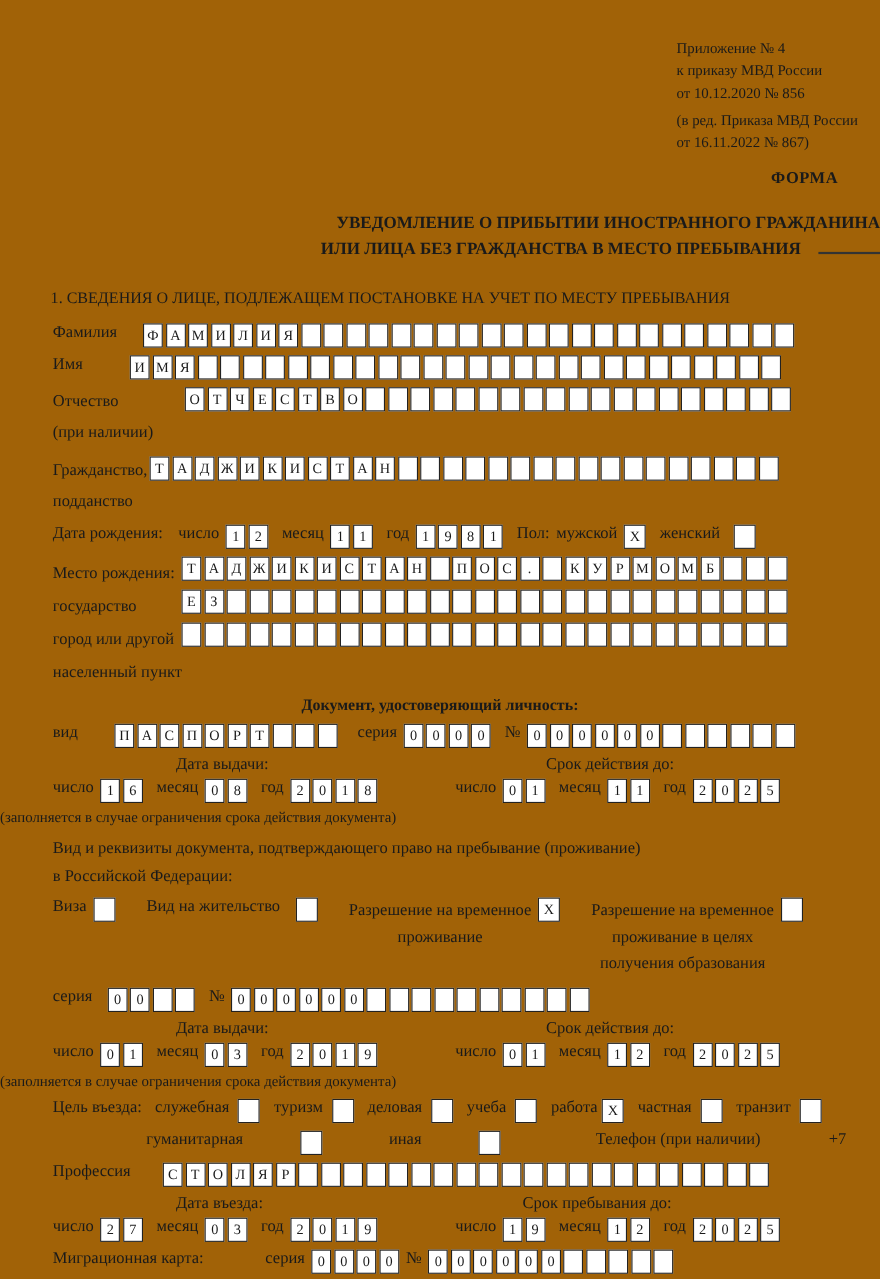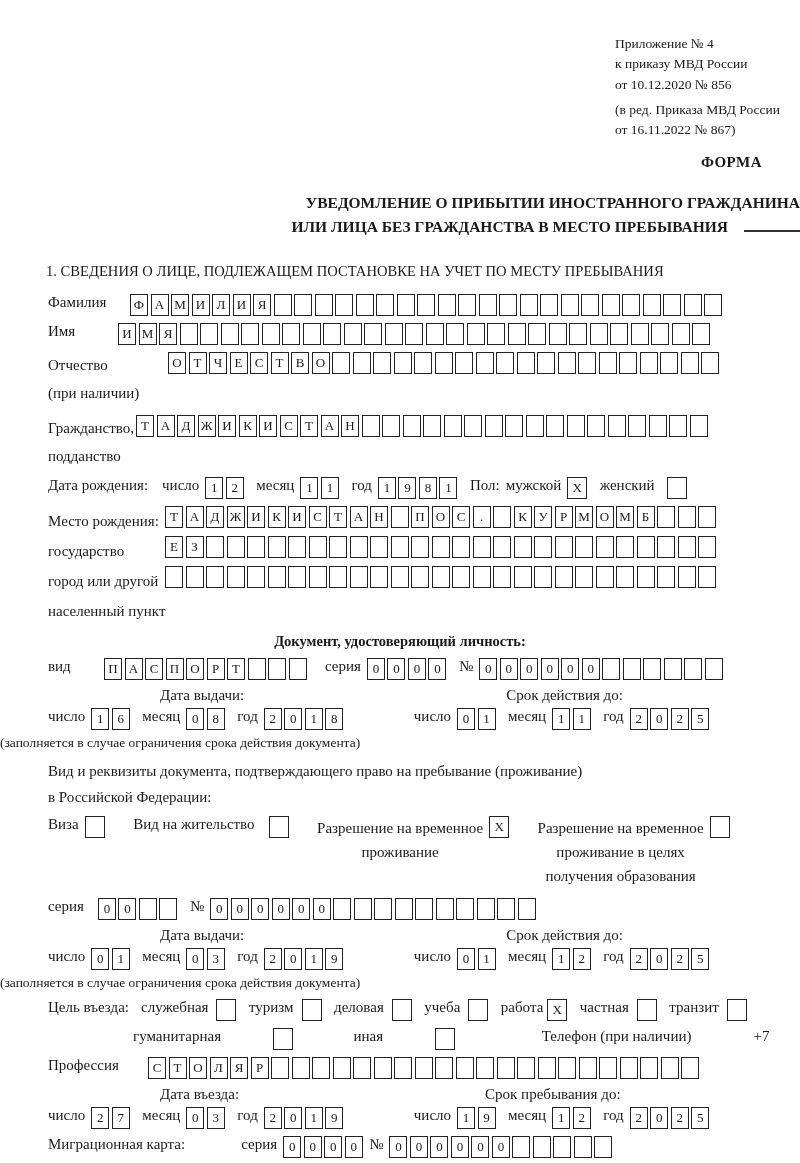--- a/index.html
+++ b/index.html
@@ -1,17 +1,17 @@
 <!DOCTYPE html>
 <html><head>
 <meta charset="utf-8">
 <style>
   html,body{margin:0;padding:0;background:#e8e8e8;}
   .page{
-    position:relative;width:800px;height:1163px;margin:0 auto;background:#ffffff;
+    position:relative;width:800px;height:1163px;margin:0 auto;background:#a16207;
     color:#1a1a1a;font-family:"Liberation Serif","DejaVu Serif",serif;
     overflow:hidden;box-sizing:border-box;padding-top:34px;
   }
   .hdr{margin-left:615px;font-size:13.5px;line-height:1.5;}
   .hdr .amend{margin-top:5px;}
   .forma{margin:14px 38px 0 0;text-align:right;font-weight:bold;font-size:15px;letter-spacing:.5px;}
   .title{margin-top:20px;text-align:right;font-weight:bold;font-size:15.5px;line-height:1.55;}
   .blank-line{display:inline-block;width:56px;border-bottom:2px solid #333;margin-left:16px;height:14px;}
   .sec{margin:24px 0 14px 46px;font-weight:normal;font-size:14.6px;}
   .frow{display:flex;align-items:flex-start;flex-wrap:nowrap;margin:0 0 7px 48px;white-space:nowrap;}
@@ -24,21 +24,21 @@
   .w117{width:117px;} .w56{width:56px;} .w92{width:100px;}
   .cells{display:flex;flex:0 0 auto;flex-wrap:nowrap;}
   .cell{
     display:inline-block;flex:0 0 auto;width:16px;height:20px;border:1.6px solid #222;
     margin-right:2.5px;text-align:center;font-size:13px;line-height:20px;
     font-family:"Liberation Serif",serif;background:#fff;
   }
   .cb{width:18px;height:20px;margin-left:6px;}
   .rows3 .cells{margin-bottom:8px;}
   .doc-head{margin:2px 0 8px 0;text-align:center;font-weight:bold;font-size:14.5px;}
-  .dh{display:flex;font-size:15px;margin:2px 0 4px 48px;gap:10px;}
+  .dh{display:flex;font-size:15px;margin:2px 0 4px 48px;}
   .dh .h1{margin-left:112px;}
   .dh .h2{margin-left:252px;}
   .dh.entry .h2{margin-left:236px;}
   .gap60{width:58px;flex:0 0 auto;}
   .note-r{margin:-2px 22px 8px 0;text-align:left;font-size:13.5px;}
   .intro{margin:4px 0 6px 48px;font-size:15px;line-height:1.7;}
   .opts{display:flex;align-items:flex-start;margin:4px 0 10px 48px;font-size:15px;}
   .opt{display:flex;align-items:flex-start;margin-right:26px;flex:0 0 auto;}
   .opt .optlines{text-align:center;line-height:1.6;}
   .opt .cb{margin-top:0;}

